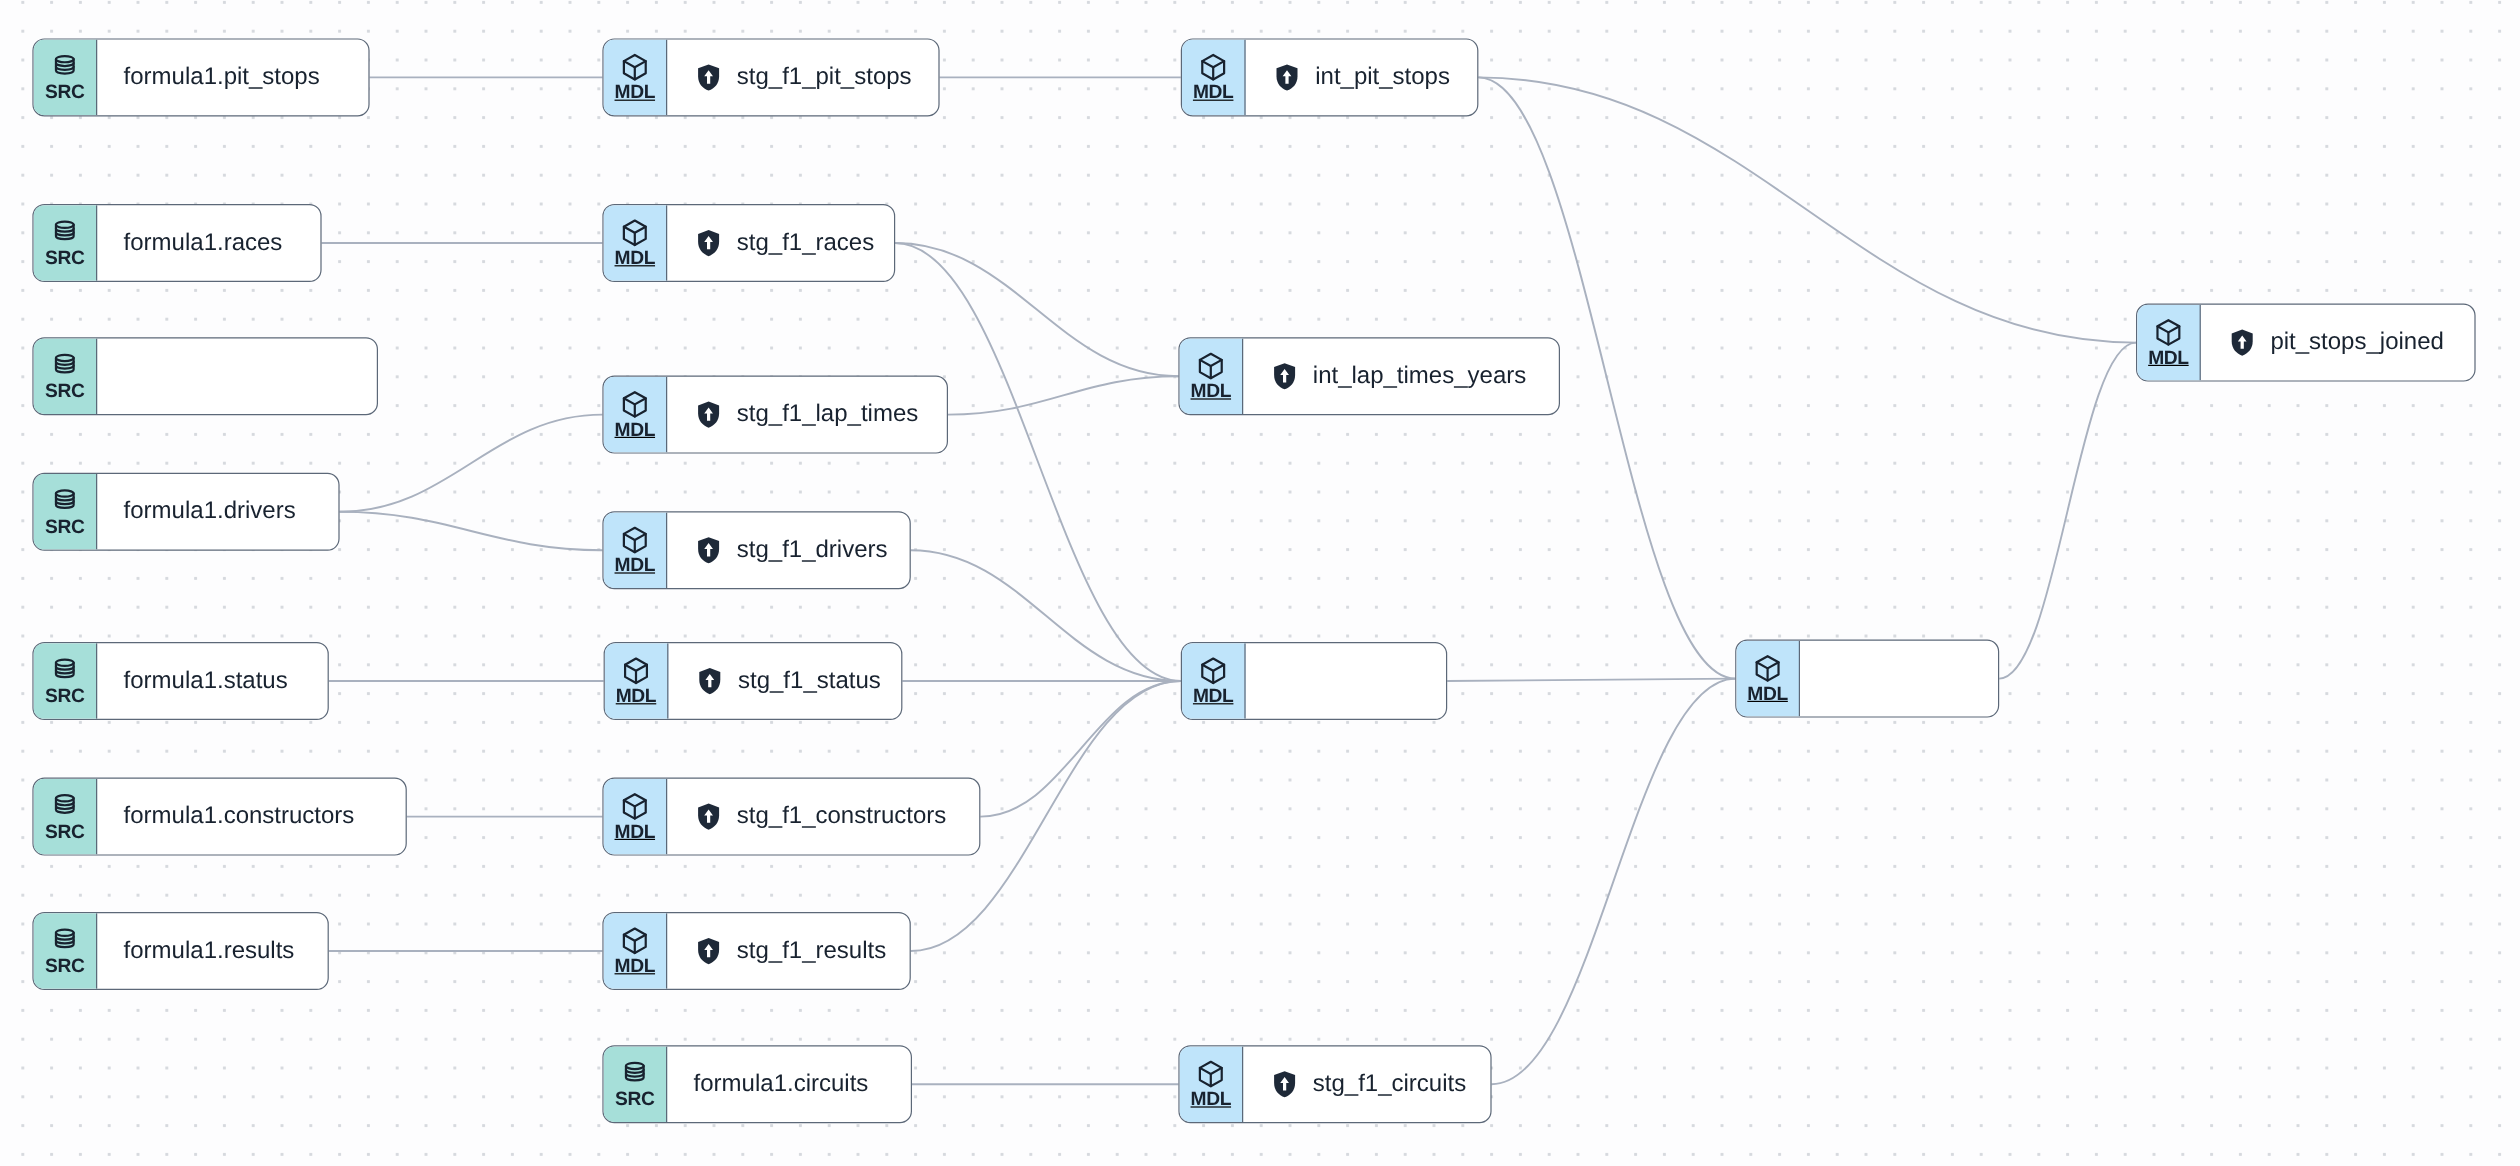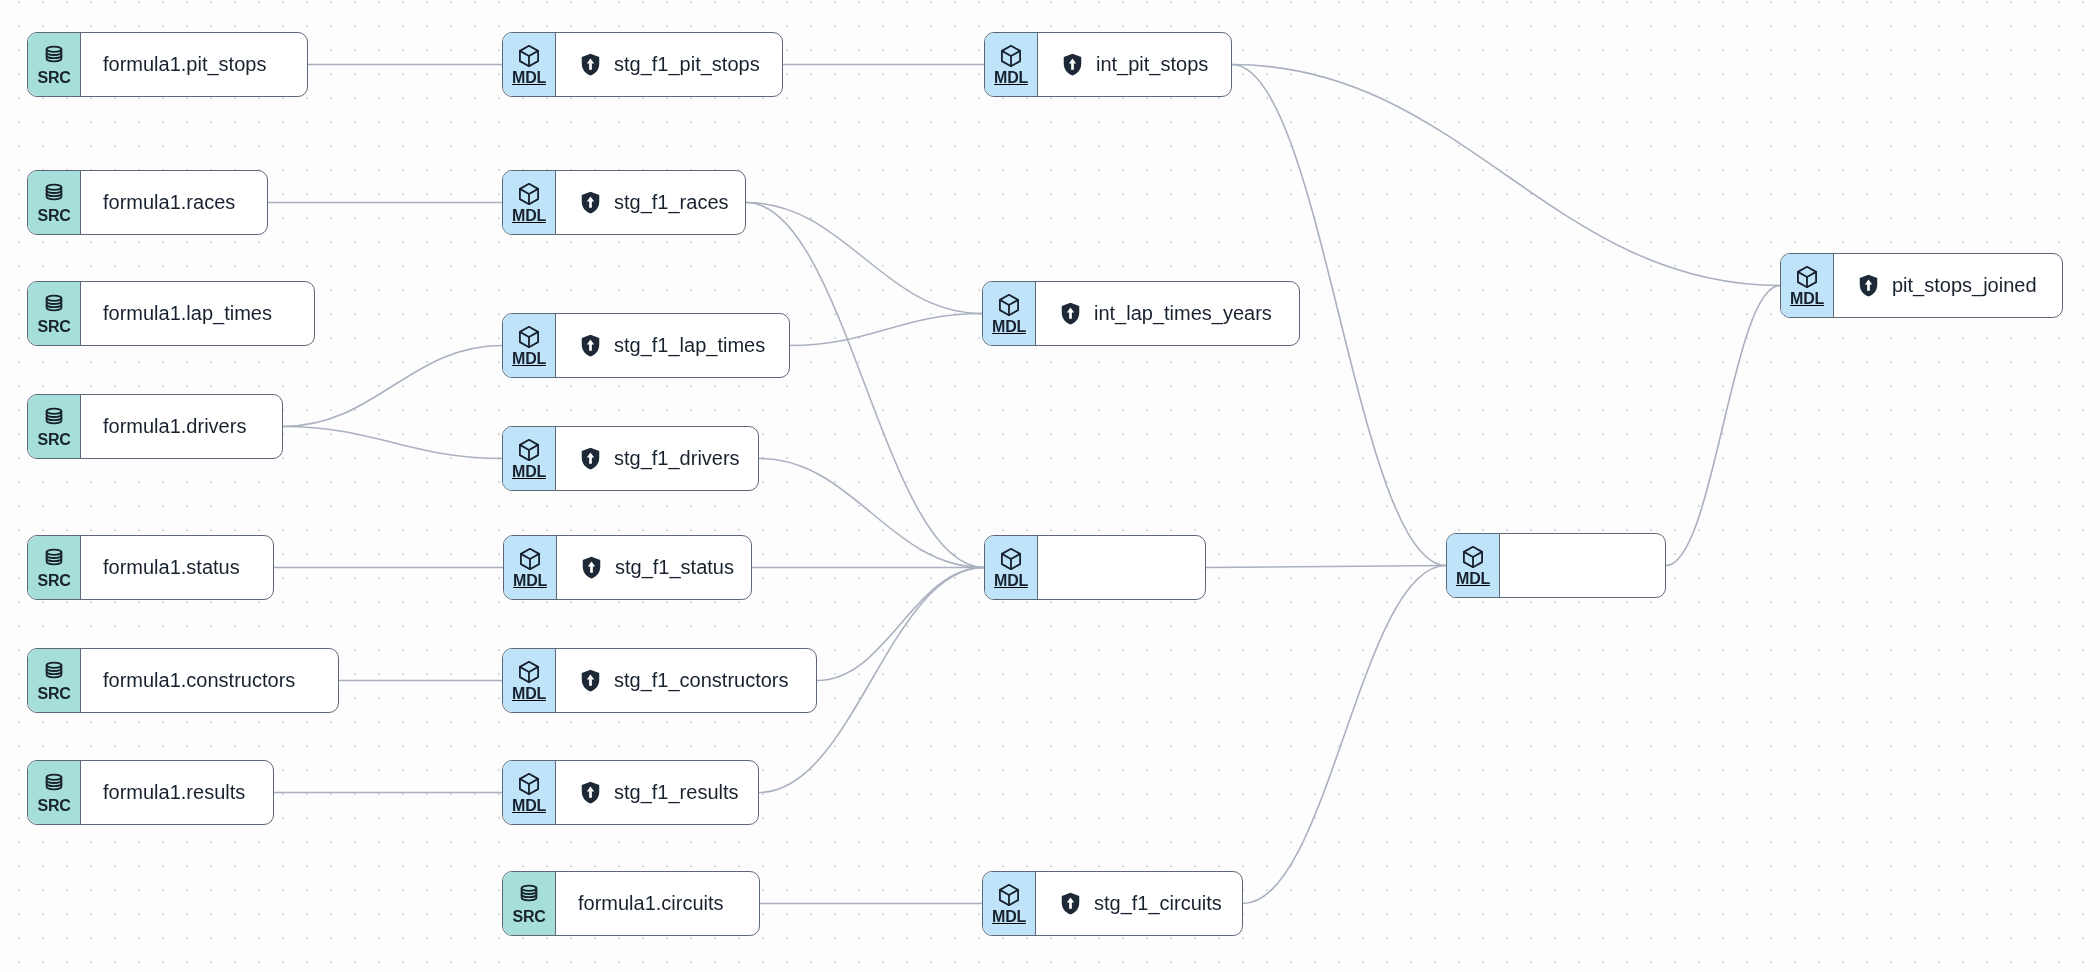--- a/index.html
+++ b/index.html
@@ -130,24 +130,20 @@
     <div class="badge">
       <svg viewBox="0 0 24 24" fill="none" stroke="#18222f" stroke-width="1.7" stroke-linecap="round">
         <ellipse cx="12" cy="5.8" rx="6.8" ry="2.4"></ellipse>
         <path d="M5.2 5.8 V14.6 C5.2 15.9 8.2 16.9 12 16.9 C15.8 16.9 18.8 15.9 18.8 14.6 V5.8"></path>
         <path d="M5.2 8.8 C5.2 10.1 8.2 11.1 12 11.1 C15.8 11.1 18.8 10.1 18.8 8.8"></path>
         <path d="M5.2 11.7 C5.2 13 8.2 14 12 14 C15.8 14 18.8 13 18.8 11.7"></path>
       </svg>
 
       <div class="blabel">SRC</div>
     </div>
-    <div class="nbody">
-
-      <span class="nlabel">formula1.lap_times</span>
-    </div>
   </div>
     <div class="node src" style="left: 27px; top: 394px; width: 256px; height: 65px;">
     <div class="badge">
       <svg viewBox="0 0 24 24" fill="none" stroke="#18222f" stroke-width="1.7" stroke-linecap="round">
         <ellipse cx="12" cy="5.8" rx="6.8" ry="2.4"></ellipse>
         <path d="M5.2 5.8 V14.6 C5.2 15.9 8.2 16.9 12 16.9 C15.8 16.9 18.8 15.9 18.8 14.6 V5.8"></path>
         <path d="M5.2 8.8 C5.2 10.1 8.2 11.1 12 11.1 C15.8 11.1 18.8 10.1 18.8 8.8"></path>
         <path d="M5.2 11.7 C5.2 13 8.2 14 12 14 C15.8 14 18.8 13 18.8 11.7"></path>
       </svg>
 

